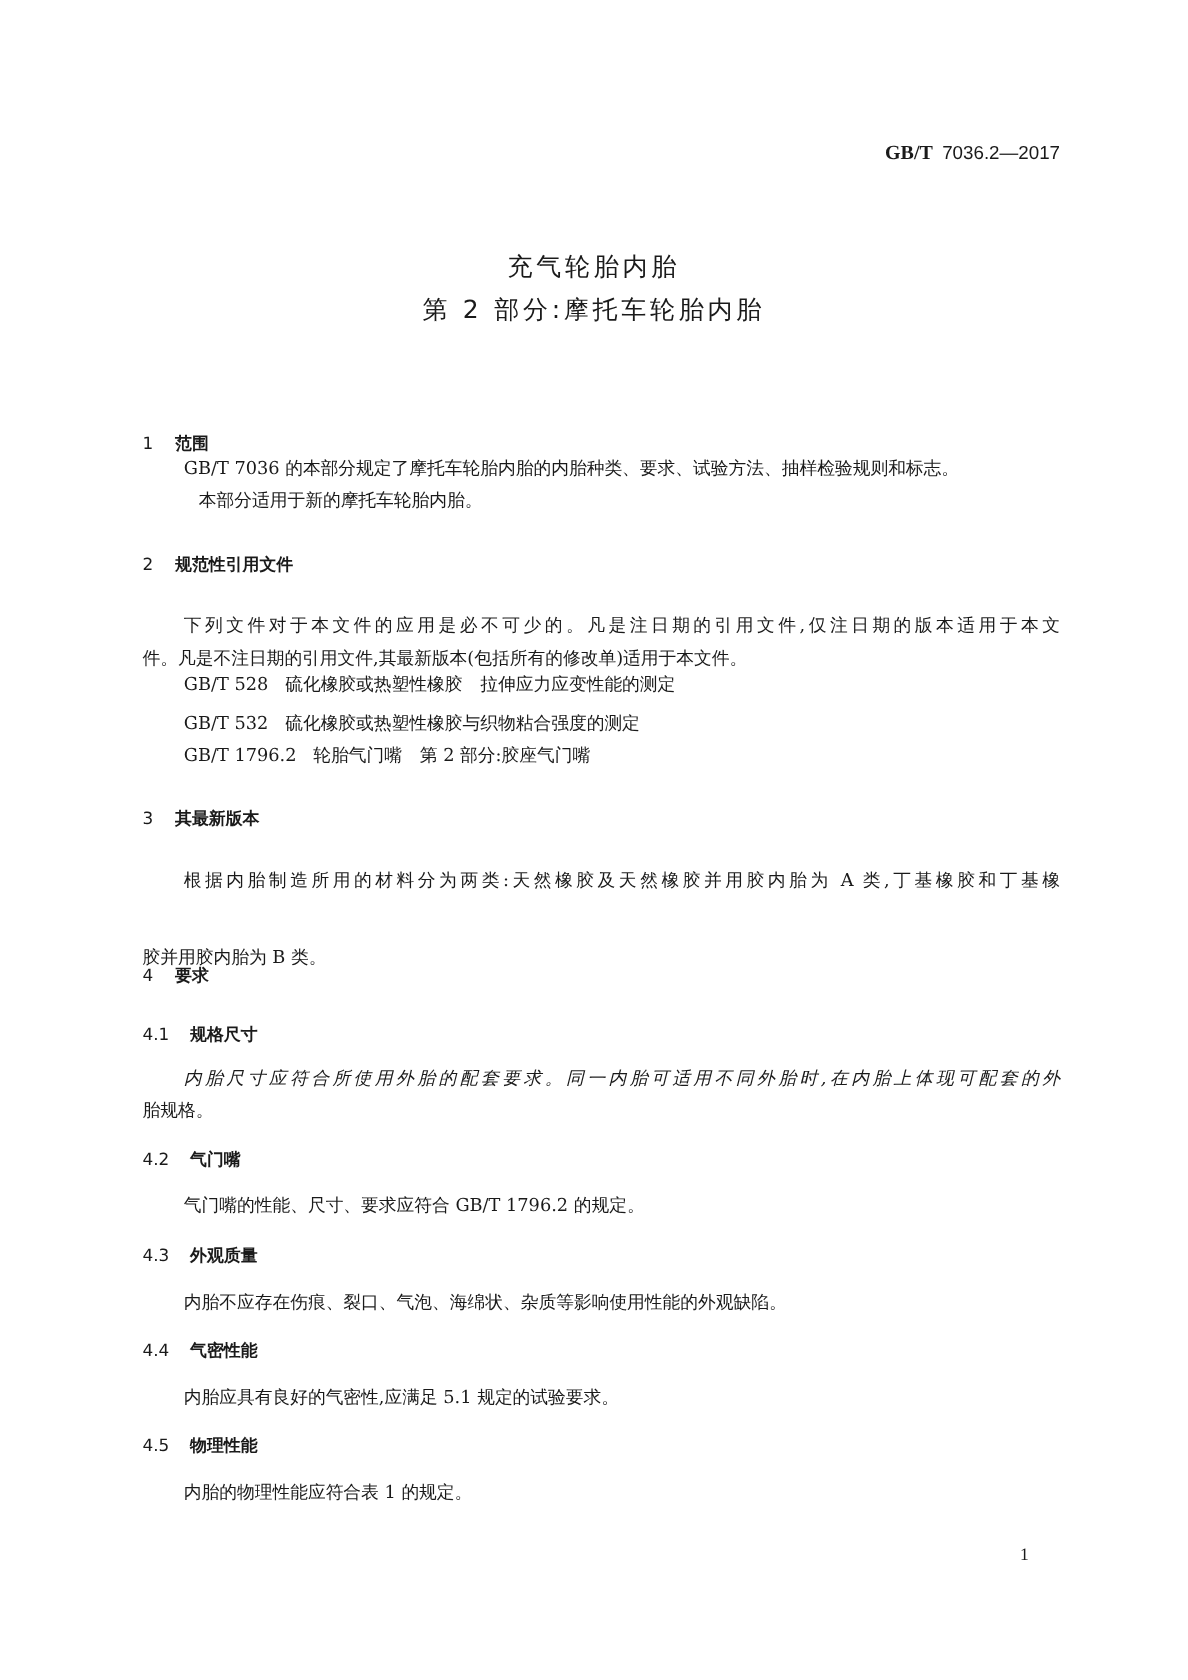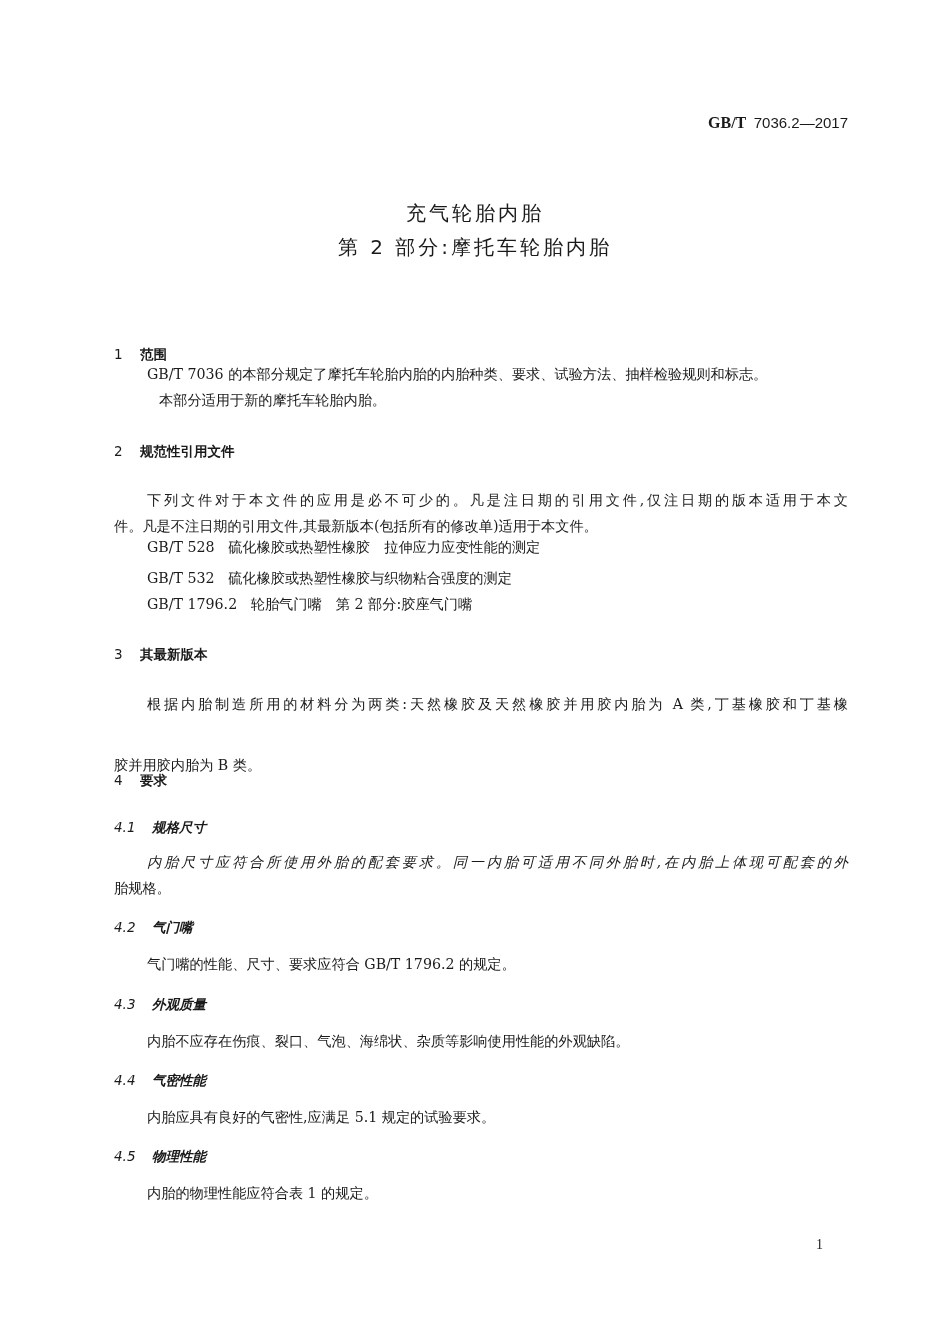--- a/index.html
+++ b/index.html
@@ -4,21 +4,21 @@
   <style>
     html, body { margin: 0; padding: 0; background: #ffffff; }
     body { width: 950px; height: 1344px; position: relative; overflow: hidden; color: #1a1a1a; }
     .abs { position: absolute; white-space: nowrap; }
     .header-code { right: 102px; top: 114px; font-size: 15px; margin-left: 44px; }
     .header-code .gbt { font-family: "Liberation Serif", serif; font-weight: bold; font-size: 16px; }
     .header-code .num { font-family: "Liberation Sans", sans-serif; font-size: 15px; }
     .title { left: 0; width: 950px; text-align: center; font-family: "DejaVu Sans", sans-serif; font-size: 20px; letter-spacing: 3px; }
     .h1 { left: 114px; font-family: "DejaVu Sans", sans-serif; font-size: 13.5px; font-weight: bold; }
     .h1 .no { display: inline-block; width: 26px; font-weight: normal; }
-    .h2 { left: 114px; font-family: "DejaVu Sans", sans-serif; font-size: 13.5px; font-weight: bold; font-style: italic; }
+    .h2 { left: 114px; font-family: "DejaVu Sans", sans-serif; font-size: 13.5px; font-weight: bold; }
     .h2 .no { display: inline-block; width: 38px; font-weight: normal; }
     .para { font-family: "DejaVu Serif", "Liberation Serif", serif; font-size: 14.2px; }
     .indent { left: 147px; }
     .flush { left: 114px; }
     .ref .code { display: inline-block; }
     .page-number { left: 816px; top: 1237px; font-family: "Liberation Serif", serif; font-size: 14px; }
   </style>
 </head>
 <body>
 

